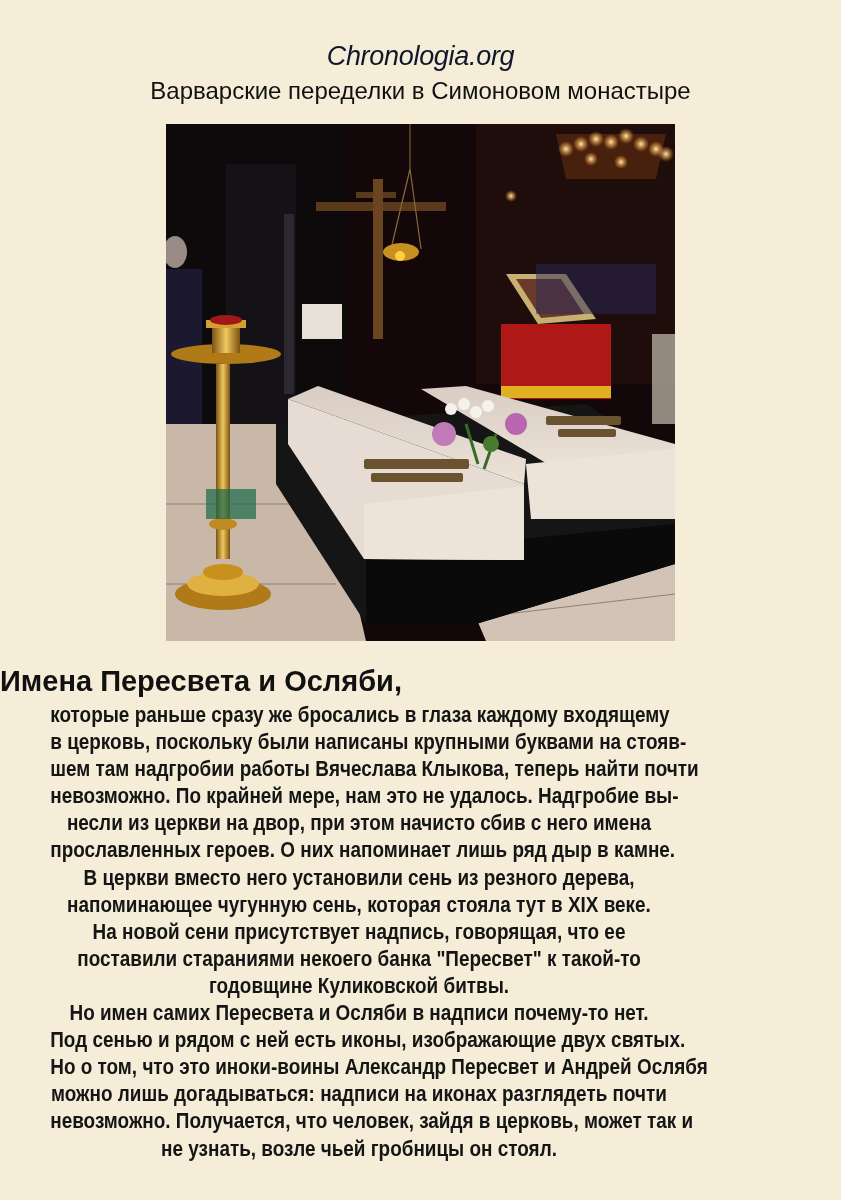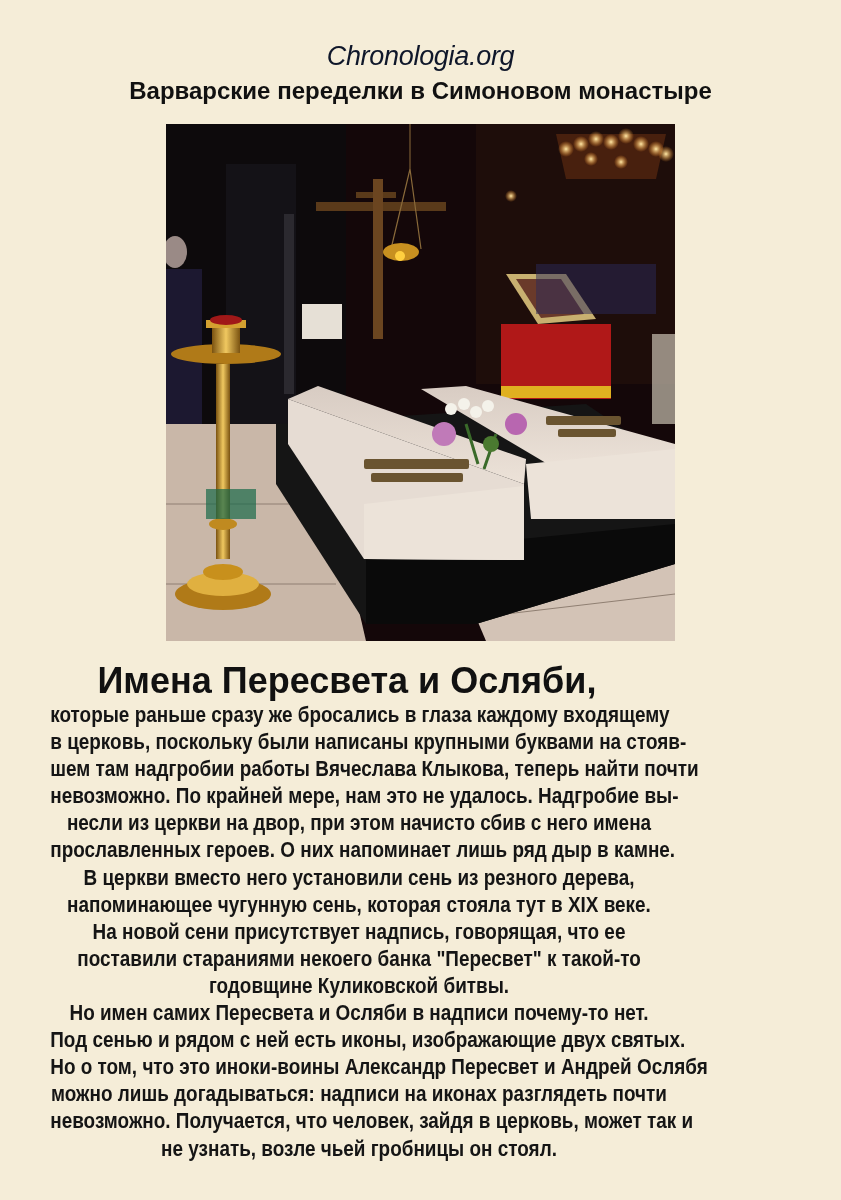--- a/index.html
+++ b/index.html
@@ -26,43 +26,43 @@
     line-height: 32px;
     color: #0f172a;
     letter-spacing: -0.3px;
   }
   .page-title {
     position: absolute;
     top: 76px;
     left: 0;
     width: 841px;
     text-align: center;
-    font-weight: bold;
+    font-weight: normal;
     font-size: 24px;
     line-height: 30px;
     color: #111;
   }
   .photo {
     position: absolute;
     left: 166px;
     top: 124px;
     width: 509px;
     height: 517px;
     overflow: hidden;
     background: #120607;
   }
   .photo svg { display: block; }
   .section-heading {
     position: absolute;
     top: 663px;
     left: 0;
     width: 694px;
-    text-align: center;
+    text-align: left;
     font-weight: bold;
-    font-size: 36px;
+    font-size: 29px;
     line-height: 36px;
     color: #111;
   }
   .body-text {
     position: absolute;
     top: 701px;
     left: 0;
     width: 718px;
     text-align: center;
   }

